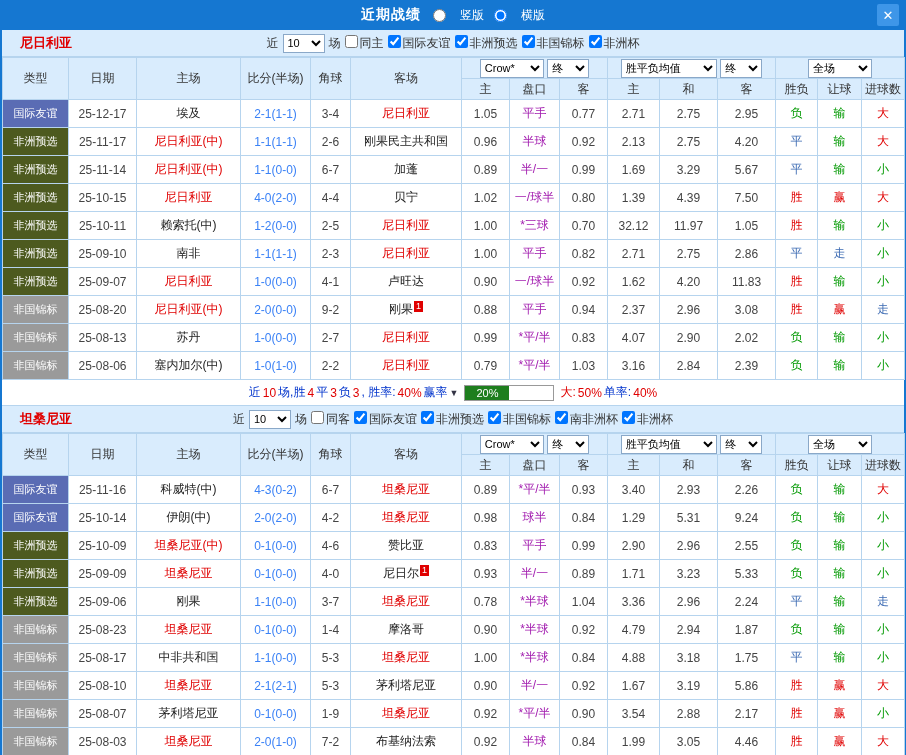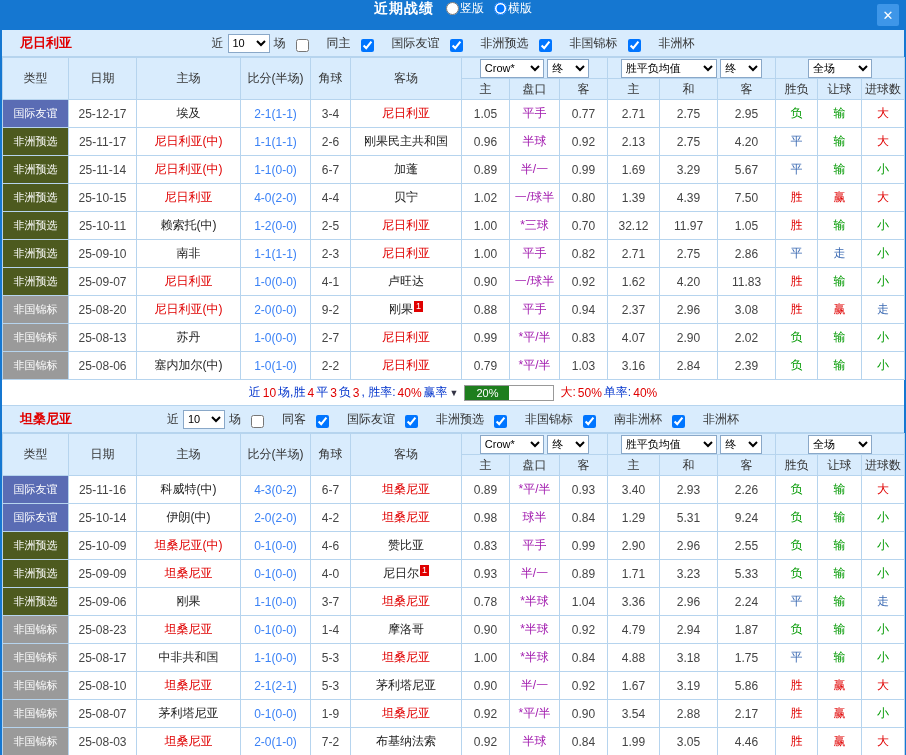--- a/index.html
+++ b/index.html
@@ -1,32 +1,32 @@
 <!DOCTYPE html>
 <html><head>
 <meta charset="utf-8">
 <style>
   *{margin:0;padding:0;box-sizing:border-box}
   html,body{width:906px;height:755px;overflow:hidden;background:#fff;
     font-family:"Liberation Sans","DejaVu Sans",sans-serif}
   .window{width:906px;height:755px;background:#fff;
     border-left:2px solid #1577d1;border-right:2px solid #1577d1}
   .titlebar{height:30px;background:#1577d1;position:relative;display:flex;
-    align-items:flex-start;justify-content:center;gap:12px;color:#fff}
+    align-items:center;justify-content:center;gap:12px;color:#fff}
   .titlebar .title{font-size:14px;font-weight:bold;letter-spacing:1px}
   .radio-group{display:flex;align-items:center;gap:10px}
-  .radio-group label{font-size:12px;display:flex;align-items:center;gap:1px;cursor:pointer}
+  .radio-group label{font-size:12px;display:flex;align-items:center;gap:14px;cursor:pointer}
   .close{position:absolute;right:5px;top:4px;width:22px;height:22px;background:#3e96e8;
     color:#fff;font-size:13px;font-weight:bold;display:flex;align-items:center;
     justify-content:center;cursor:pointer;border-radius:2px}
   .section-top{height:27px;background:#d9ecfd;display:flex;align-items:center;position:relative;
     border-bottom:1px solid #b6d4ee}
   .team-name{position:absolute;left:18px;color:#e00000;font-weight:bold;font-size:13px}
   .filters{margin:0 auto;display:flex;align-items:center;gap:4px;font-size:12px;color:#333}
-  .cb{display:flex;align-items:flex-end;margin-left:6px;gap:18px;cursor:pointer}
+  .cb{display:flex;align-items:flex-start;gap:2px;cursor:pointer}
   .cb input{margin:0}
   table{width:902px;table-layout:fixed;border-collapse:collapse}
   th,td{border:1px solid #b6d4ee;text-align:center;font-size:12px;color:#444;
     overflow:hidden;white-space:nowrap}
   thead th{background:#d9ecfd;height:21px;font-weight:normal;color:#333}
   tbody td{height:28px;background:#fff}
   td.type{color:#fff;font-size:11px}
   .t-friendly{background:#5a6cb4}
   .t-qualifier{background:#4d5a1f}
   .t-chan{background:#9a9a9a}

